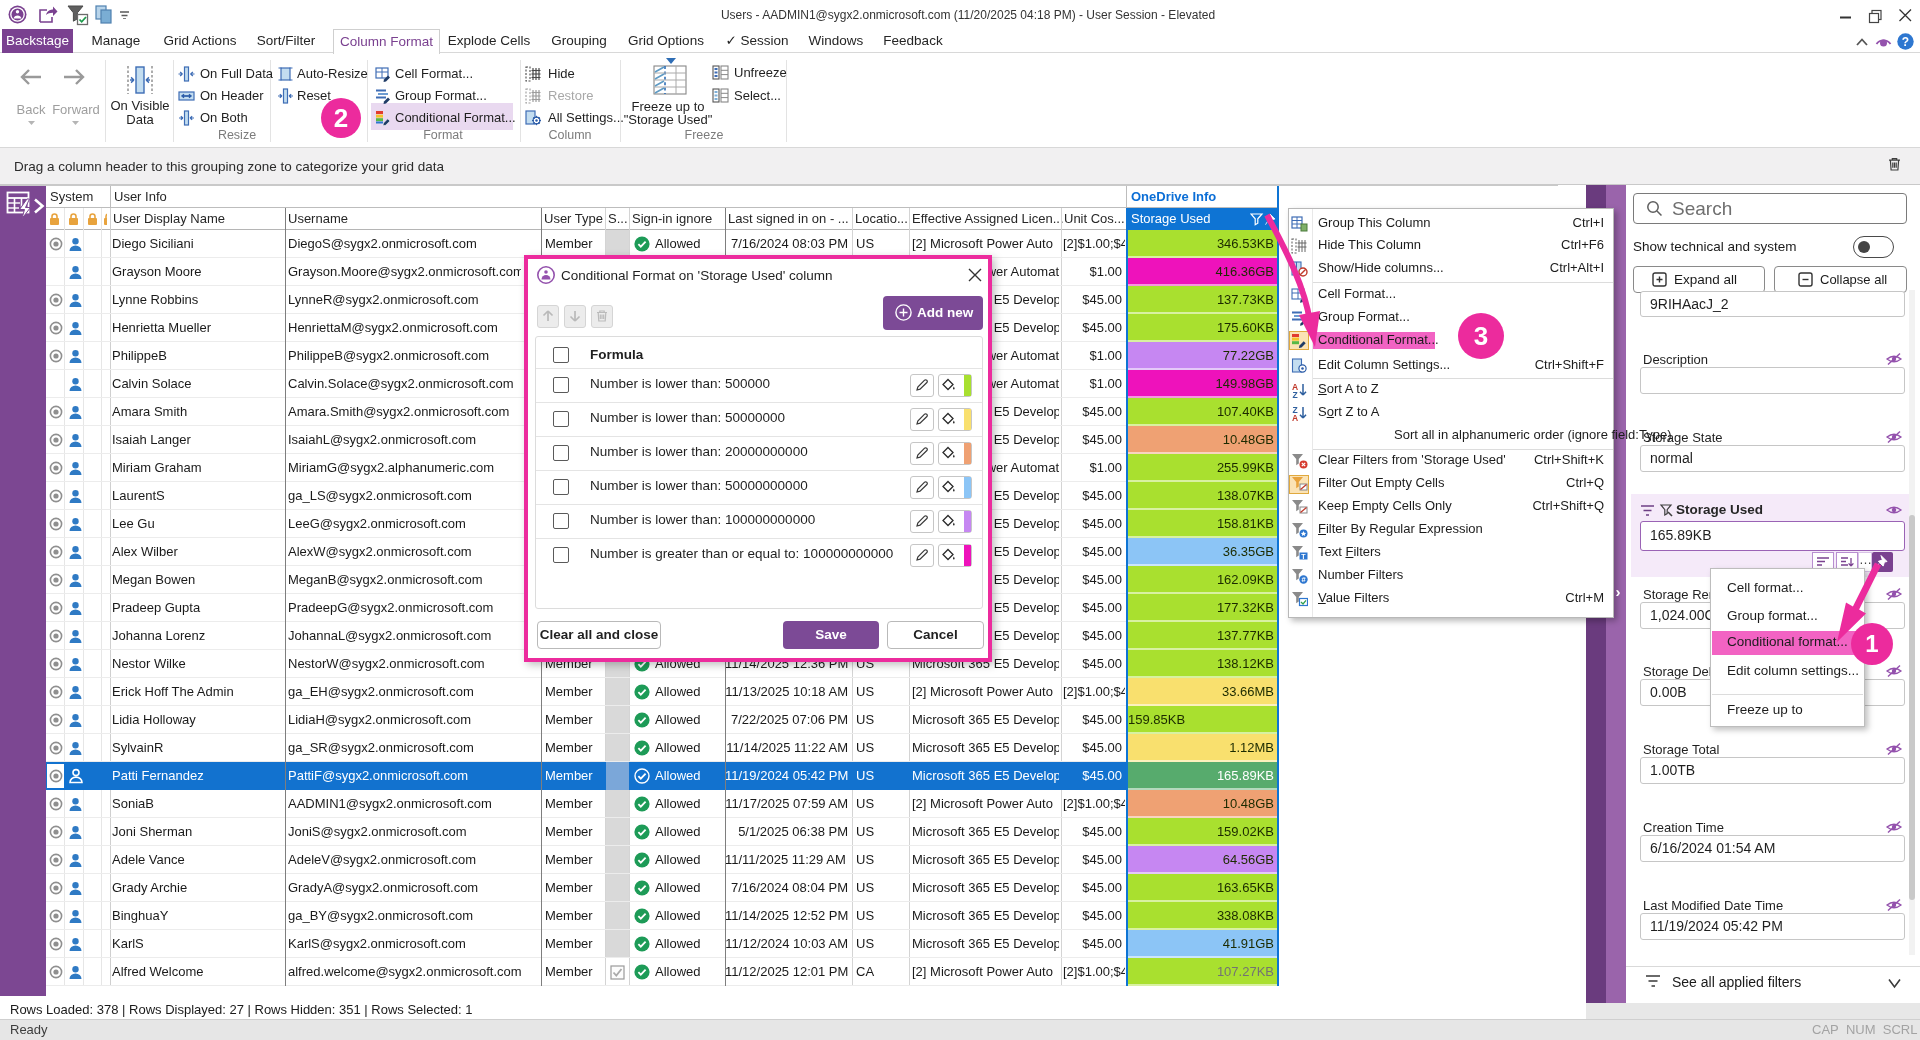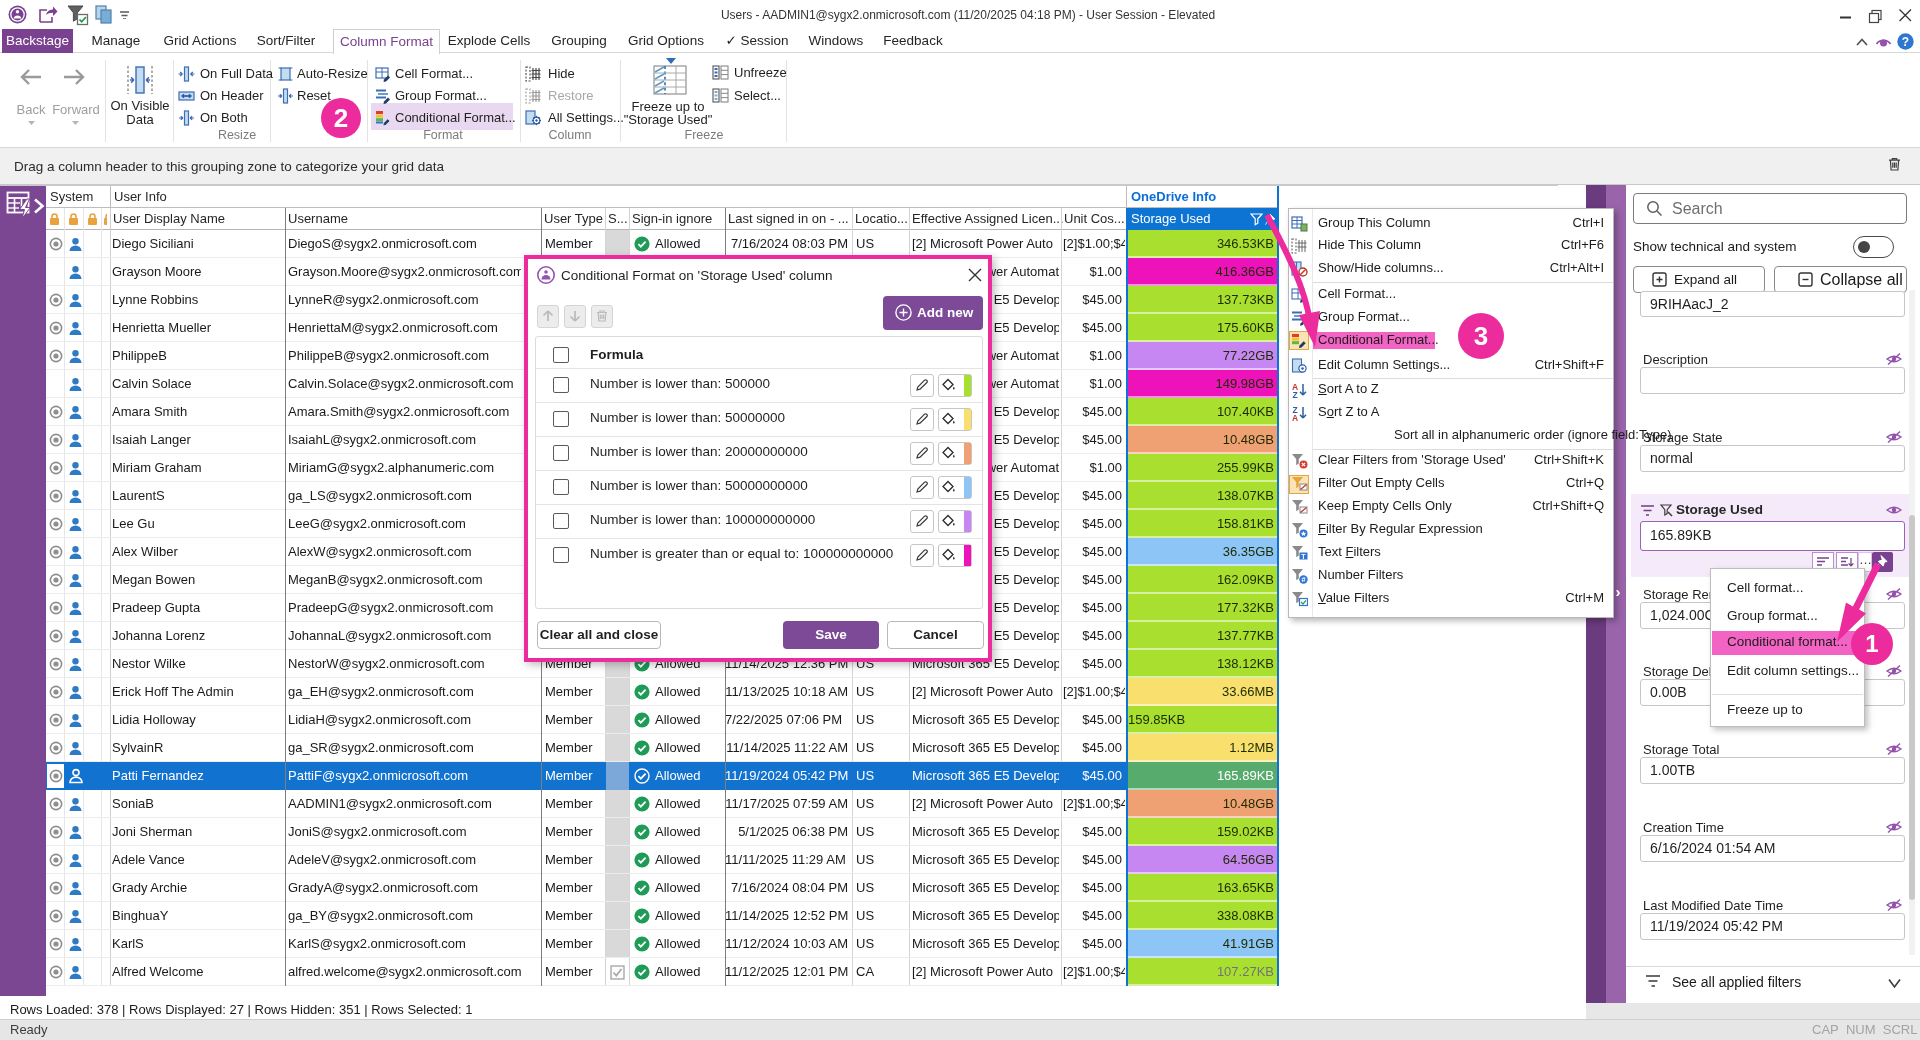--- a/index.html
+++ b/index.html
@@ -570,21 +570,21 @@
     </svg>
 <div class="a t13" style="left:112px;top:706px">Lidia Holloway</div>
 <div class="a t13" style="left:288px;top:706px;width:233px;overflow:hidden">LidiaH@sygx2.onmicrosoft.com</div>
 <div class="a t13" style="left:545px;top:706px">Member</div>
 <div class="a" style="left:606px;top:706px;width:23px;height:27px;background:#d9d9d9"></div>
 <svg class="a" style="left:634px;top:712px" width="16" height="16" viewBox="0 0 16 16">
       <circle cx="8" cy="8" r="7.6" fill="#1d9b57"></circle>
       <path d="M4.4 8.2 l2.4 2.5 L11.6 5.6" fill="none" stroke="#fff" stroke-width="1.8"></path>
     </svg>
 <div class="a t13" style="left:655px;top:706px">Allowed</div>
-<div class="a t13" style="left:725px;top:706px;width:123px;text-align:left">7/22/2025 07:06 PM</div>
+<div class="a t13" style="left:725px;top:706px;width:123px;text-align:right">7/22/2025 07:06 PM</div>
 <div class="a t13" style="left:856px;top:706px">US</div>
 <div class="a t13" style="left:912px;top:706px;width:147px;overflow:hidden">Microsoft 365 E5 Develop</div>
 <div class="a t13" style="left:1061px;width:61px;text-align:right;top:706px">$45.00</div>
 <div class="a" style="left:1128px;top:706px;width:149px;height:28px;background:#a9e02f;border-bottom:2px solid rgba(255,255,255,0.55);z-index:3"></div>
 <div class="a t13" style="left:1128px;top:706px;width:146px;text-align:left;color:#1c2b00;z-index:3">159.85KB</div>
 <div class="a" style="left:46px;top:761px;width:1232px;height:1px;background:#ececec"></div>
 <svg class="a" style="left:49px;top:741px" width="14" height="14" viewBox="0 0 14 14">
       <circle cx="7" cy="7" r="5.6" fill="none" stroke="#8f8f8f" stroke-width="1.6"></circle>
       <circle cx="7" cy="7" r="2.6" fill="#8f8f8f"></circle>
     </svg>
@@ -806,36 +806,36 @@
 <div class="a" style="left:1558px;top:185px;width:28px;height:24px;background:#fff;border-bottom:1px solid #cfcfcf"></div>
 <div class="a" style="left:1586px;top:185px;width:20px;height:818px;background:#6a3b7e"></div>
 <div class="a" style="left:1606px;top:185px;width:20px;height:818px;background:#9a64ab"></div>
 <div class="a" style="left:1610px;top:583px;width:16px;height:18px;color:#fff;font-size:15px;font-weight:bold;text-align:center;line-height:18px;z-index:52">›</div>
 <div class="a" style="left:1626px;top:185px;width:294px;height:818px;background:#fff"></div>
 <div class="a" style="left:1633px;top:193px;width:274px;height:31px;border:1px solid #7a7a7a;border-radius:4px;background:#fff"></div>
 <svg class="a" style="left:1646px;top:200px" width="17" height="17" viewBox="0 0 17 17">
       <circle cx="7" cy="7" r="5.2" fill="none" stroke="#5e5e5e" stroke-width="1.5"></circle>
       <line x1="11" y1="11" x2="15.5" y2="15.5" stroke="#5e5e5e" stroke-width="1.5"></line>
     </svg>
-<div class="a" style="left:1672px;top:193px;height:20px;line-height:31px;font-size:16px;color:#6f6f6f">Search</div>
+<div class="a" style="left:1672px;top:193px;height:20px;line-height:31px;font-size:19px;color:#6f6f6f">Search</div>
 <div class="a" style="left:1633px;top:239px;font-size:13.5px;color:#1a1a1a">Show technical and system</div>
 <div class="a" style="left:1853px;top:236px;width:41px;height:22px;border:1.5px solid #4a4a4a;border-radius:11px;background:#fff"></div>
 <div class="a" style="left:1858px;top:241px;width:12px;height:12px;border-radius:50%;background:#454545"></div>
 <div class="a" style="left:1633px;top:266px;width:132px;height:27px;border:1px solid #8a8a8a;border-radius:4px;background:#fff"></div>
 <svg class="a" style="left:1652px;top:272px" width="15" height="15" viewBox="0 0 15 15">
       <rect x="1" y="1" width="13" height="13" rx="2" fill="none" stroke="#333" stroke-width="1.4"></rect>
       <path d="M7.5 4.5 v6 M4.5 7.5 h6" stroke="#333" stroke-width="1.4"></path>
     </svg>
 <div class="a" style="left:1674px;top:266px;height:27px;line-height:27px;font-size:13.5px;color:#1a1a1a">Expand all</div>
 <div class="a" style="left:1774px;top:266px;width:133px;height:27px;border:1px solid #8a8a8a;border-radius:4px;background:#fff"></div>
 <svg class="a" style="left:1798px;top:272px" width="15" height="15" viewBox="0 0 15 15">
       <rect x="1" y="1" width="13" height="13" rx="2" fill="none" stroke="#333" stroke-width="1.4"></rect>
       <path d="M4.5 7.5 h6" stroke="#333" stroke-width="1.4"></path>
     </svg>
-<div class="a" style="left:1820px;top:266px;height:27px;line-height:27px;font-size:16px;color:#1a1a1a">Collapse all</div>
+<div class="a" style="left:1820px;top:266px;height:27px;line-height:27px;font-size:13px;color:#1a1a1a">Collapse all</div>
 <div class="in" style="left:1640px;top:291px;width:265px;height:26px">9RIHAacJ_2</div>
 <div class="lbl" style="left:1643px;top:352px">Description</div>
 <svg class="a" style="left:1886px;top:352px" width="16" height="14" viewBox="0 0 16 14">
       <path d="M1 7 Q8 1.5 15 7 Q8 12.5 1 7 Z" fill="none" stroke="#9452ad" stroke-width="1.4"></path>
       <circle cx="8" cy="7" r="2.2" fill="#9452ad"></circle>
       <line x1="2" y1="12.5" x2="14" y2="1.5" stroke="#9452ad" stroke-width="1.4"></line>
     </svg>
 <div class="in" style="left:1640px;top:367px;width:265px;height:27px"></div>
 <div class="lbl" style="left:1643px;top:430px">Storage State</div>
 <svg class="a" style="left:1886px;top:430px" width="16" height="14" viewBox="0 0 16 14">

